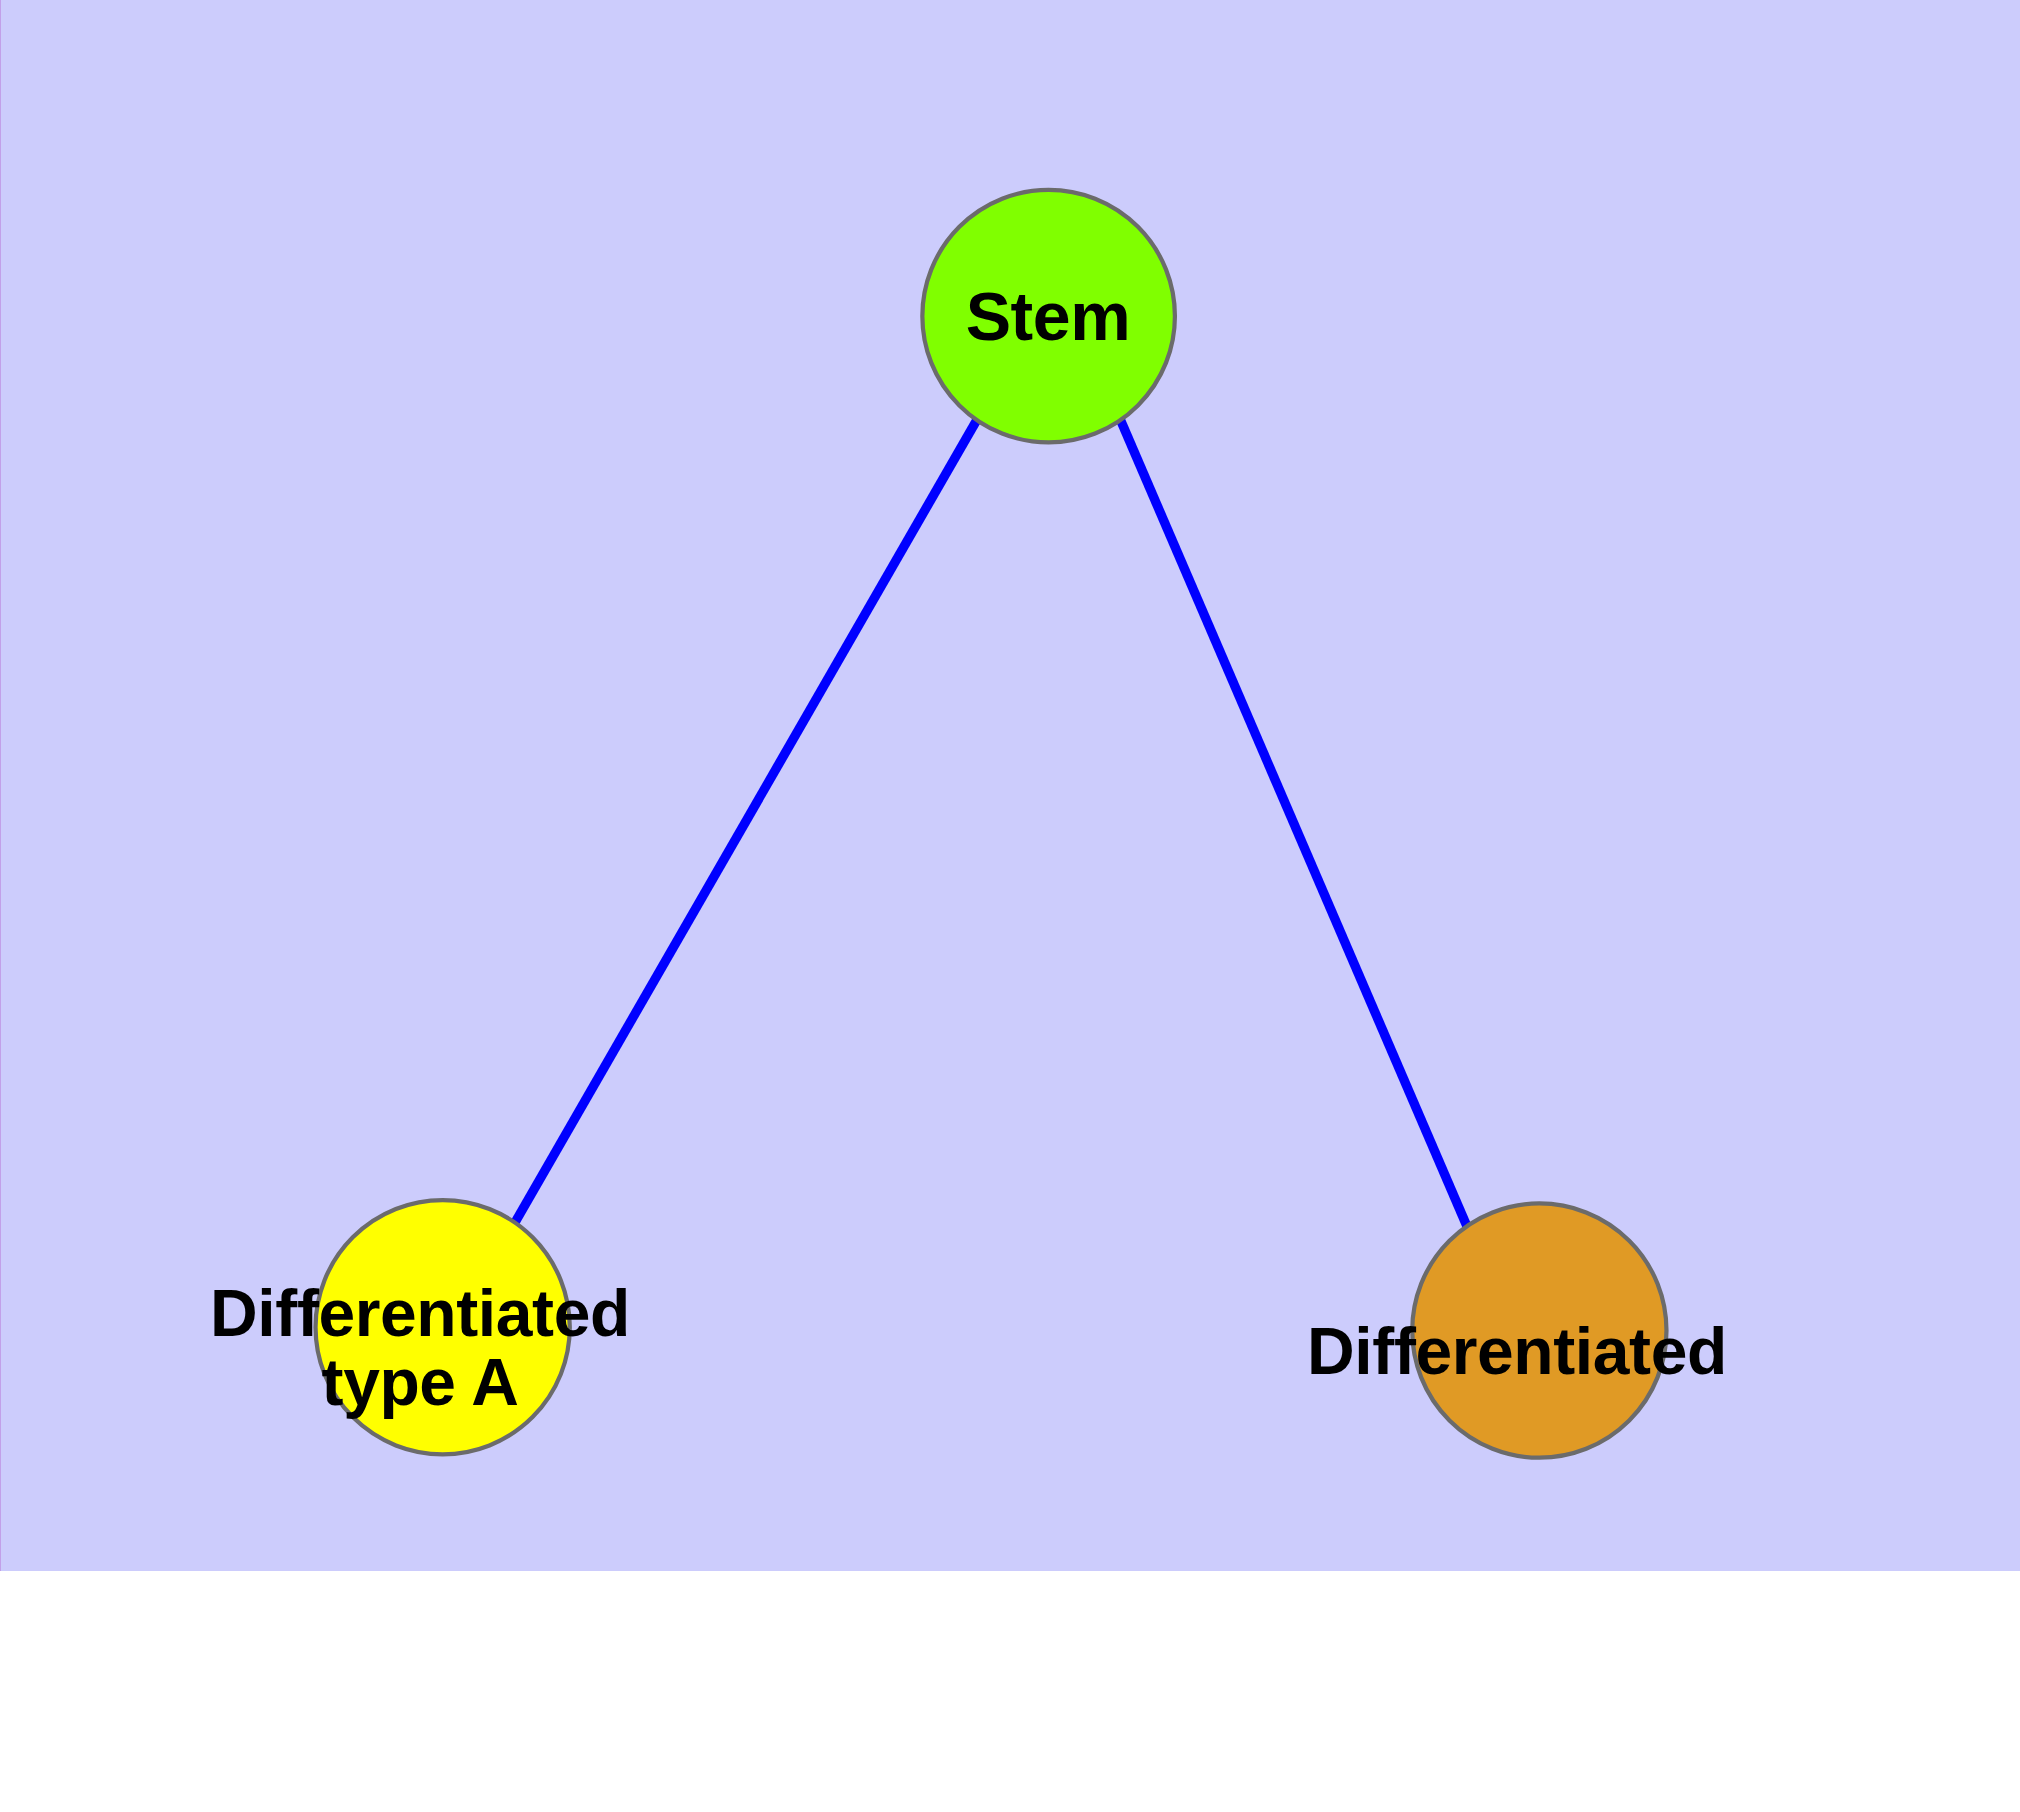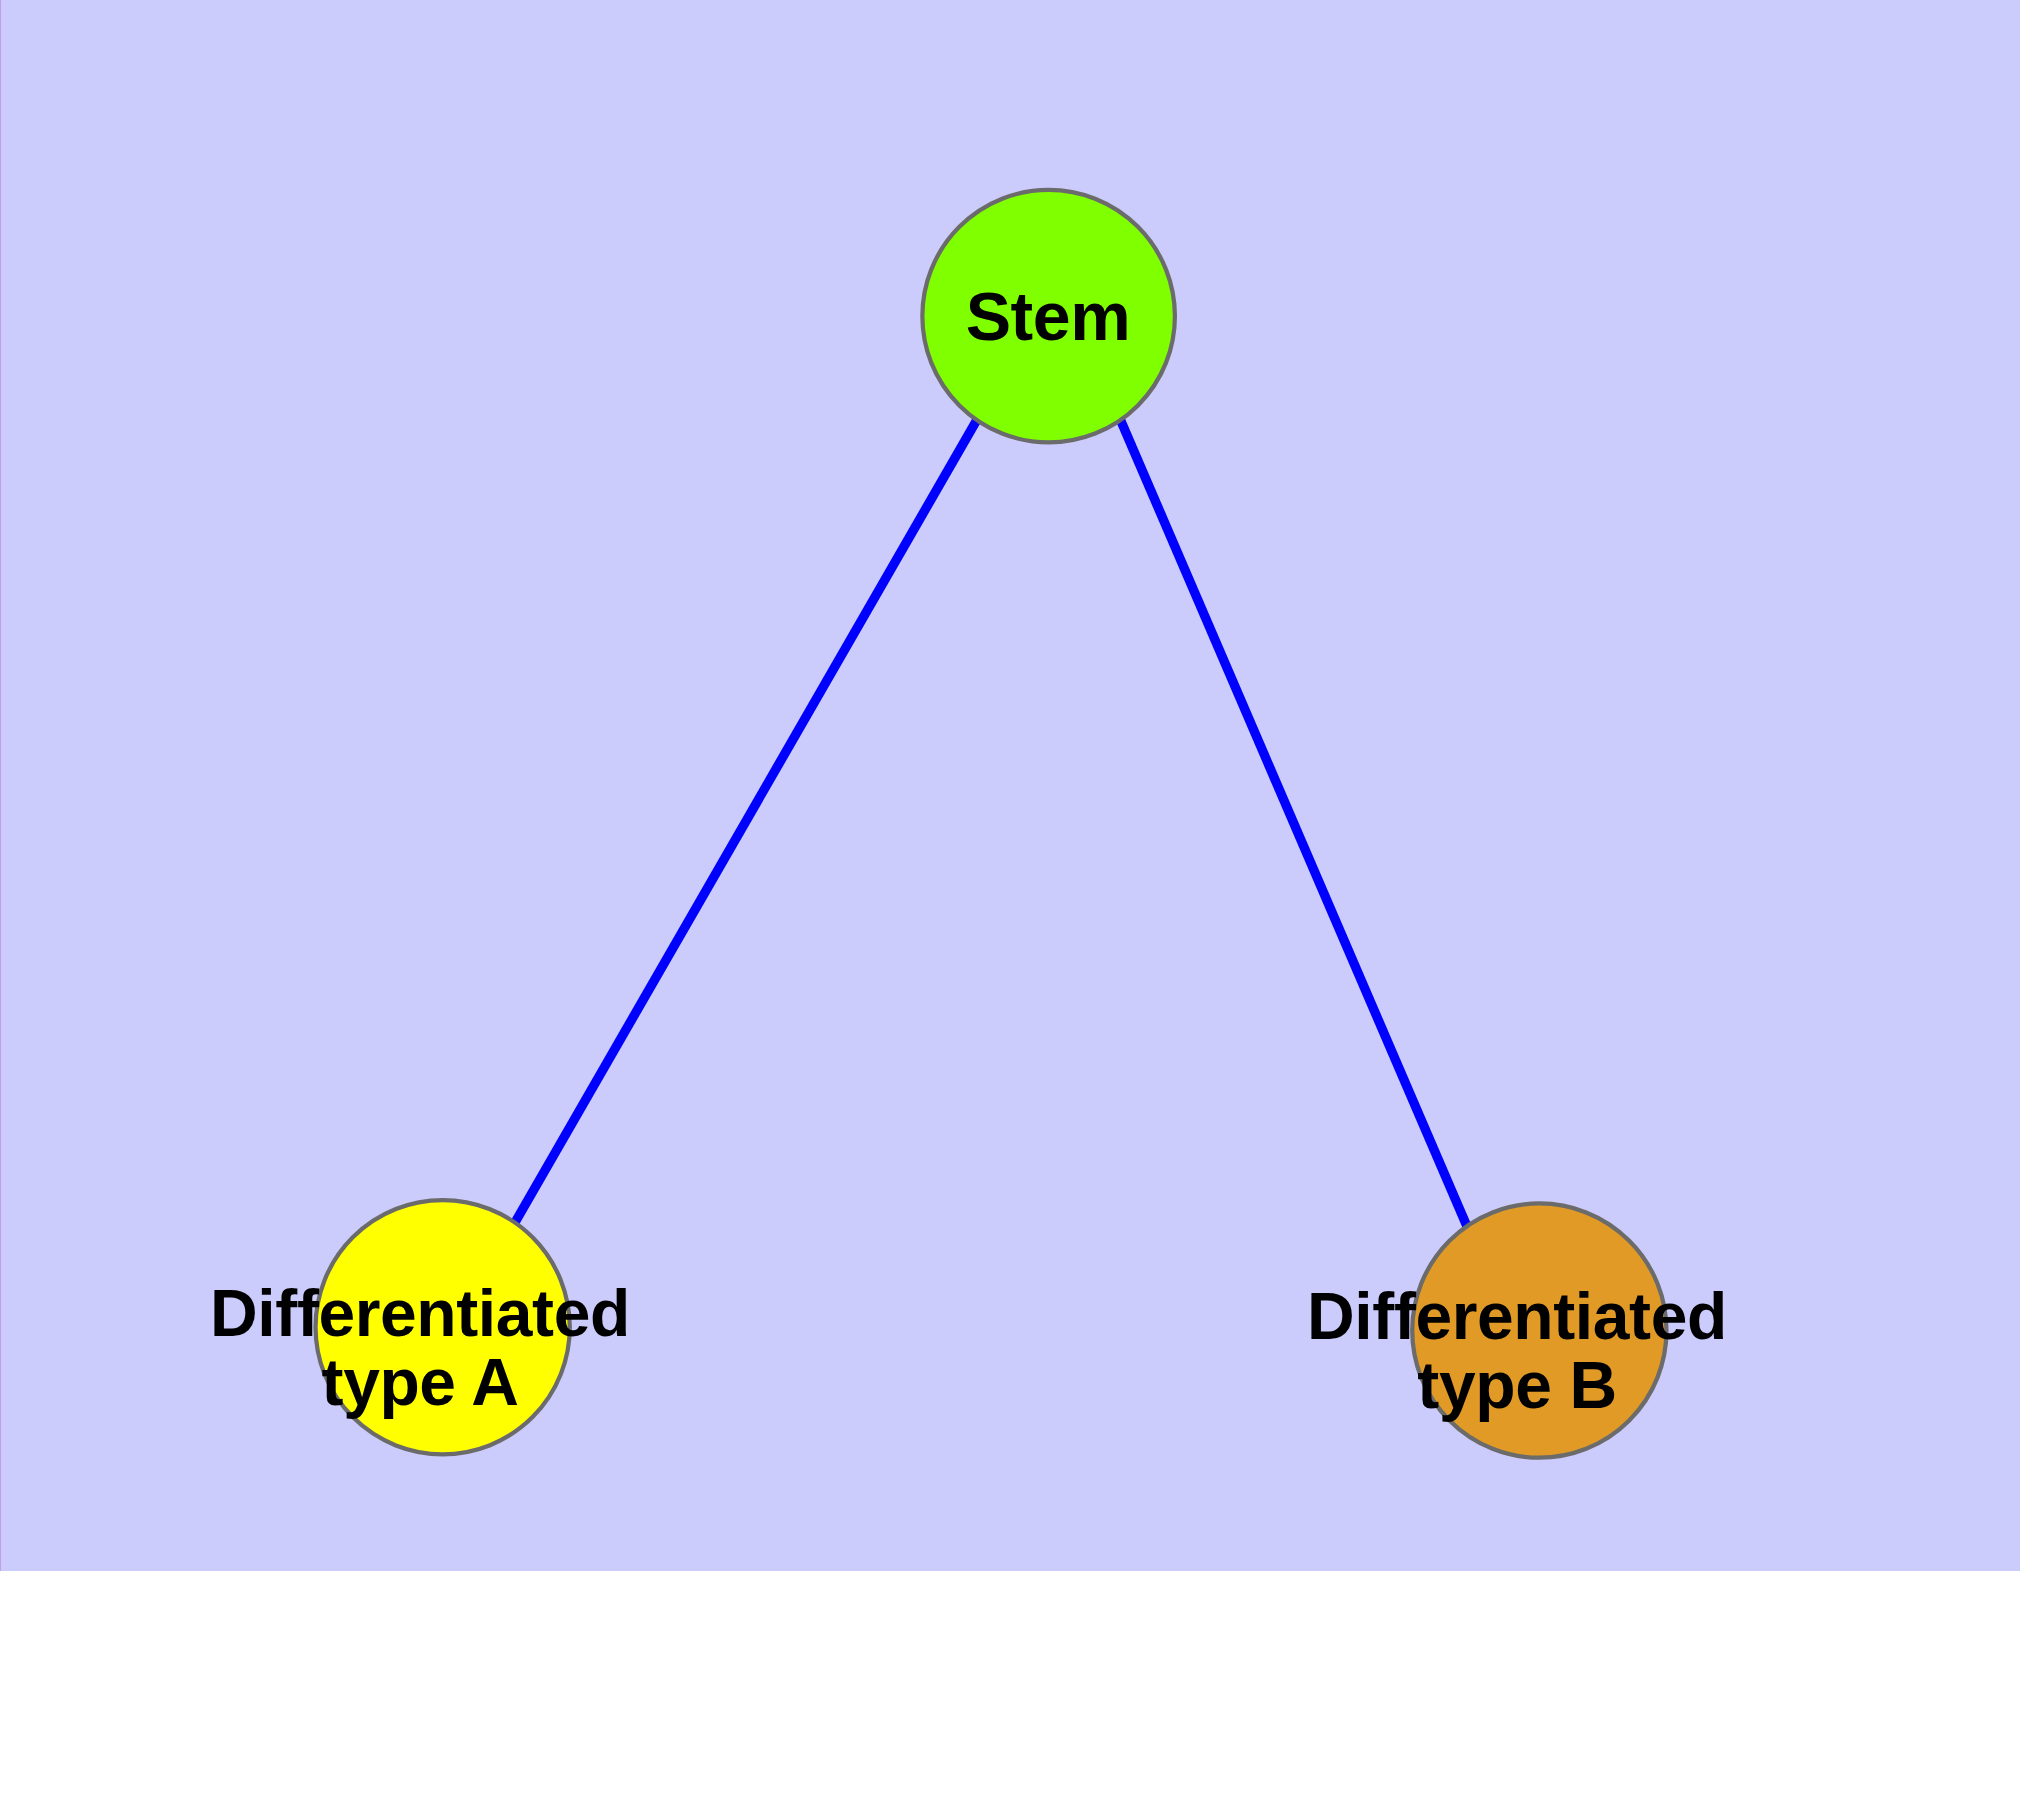--- a/index.html
+++ b/index.html
@@ -71,16 +71,16 @@
       <circle cx="1237" cy="373" r="149" fill="#80ff00" stroke="#6b6b6b" stroke-width="5"></circle>
       <circle cx="522" cy="1566" r="150" fill="#ffff00" stroke="#6b6b6b" stroke-width="5"></circle>
       <circle cx="1816" cy="1570" r="150" fill="#e09a25" stroke="#6b6b6b" stroke-width="5"></circle>
     </g>
   </svg>
 
   <div class="node-label" id="label-stem">Stem</div>
 
   <div class="node-label" id="label-diff-a"><span>Differentiated</span><br><span>type A</span></div>
 
-  <div class="node-label" id="label-diff-b"><span>Differentiated</span><br><span>type B</span></div>
+  <div class="node-label" id="label-diff-b"><span>Differentiated</span><br></div>
 
 </div>
 
 
 </body></html>

